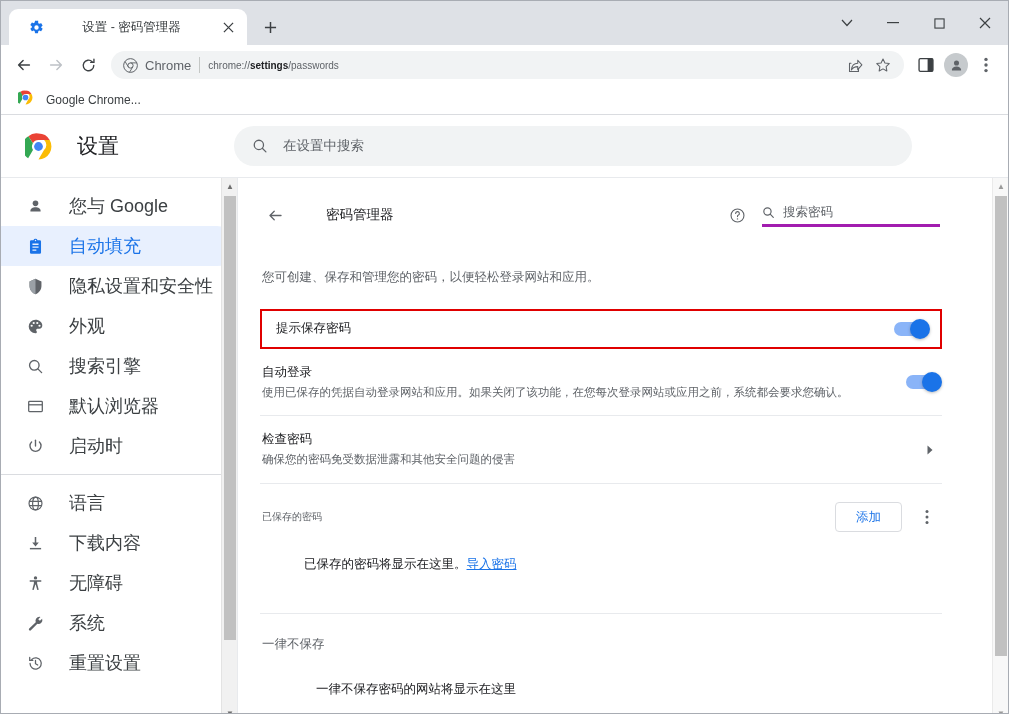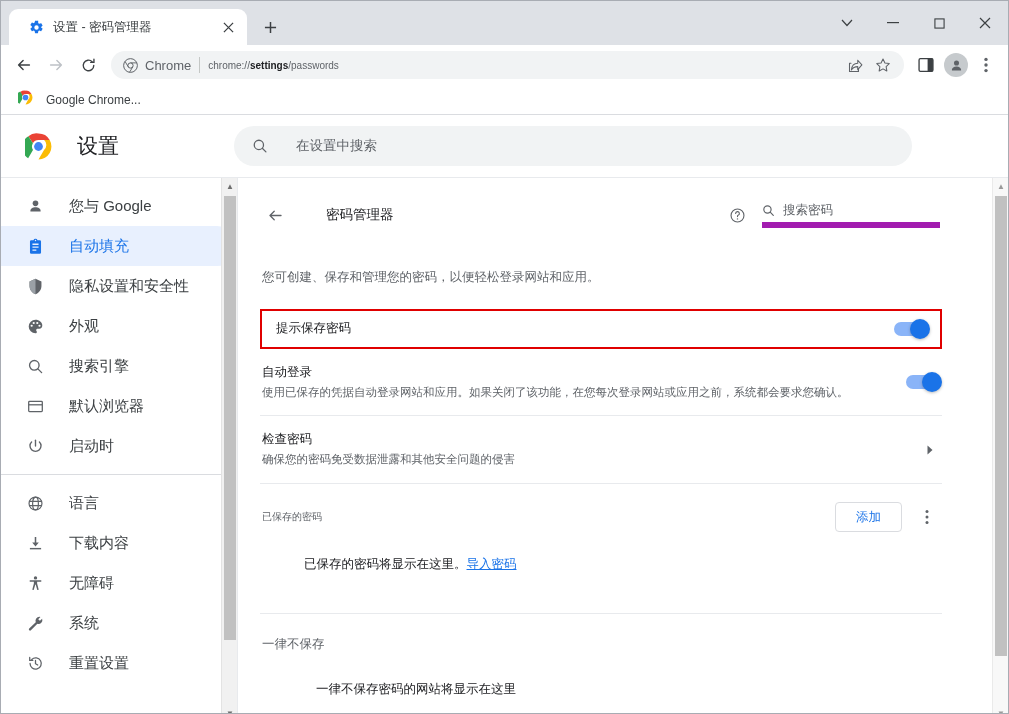--- a/index.html
+++ b/index.html
@@ -30,20 +30,21 @@
   .tab {
     position: relative;
     display: flex;
     align-items: center;
     height: 36px;
     width: 238px;
     background: #ffffff;
     border-radius: 9px 9px 0 0;
     padding: 0 10px 0 19px;
     gap: 9px;
+    text-align: center;
   }
   .tab-favicon { width: 16px; height: 16px; flex: 0 0 16px; display: flex; align-items: center; justify-content: center; }
   .tab-title {
     flex: 1 1 auto;
     font-size: 12.5px;
     color: #3c4043;
     white-space: nowrap;
     overflow: hidden;
     text-overflow: ellipsis;
   }
@@ -155,21 +156,21 @@
   }
   .settings-search {
     margin-left: 115px;
     width: 678px;
     height: 40px;
     background: #f1f3f4;
     border-radius: 20px;
     display: flex;
     align-items: center;
     padding: 0 18px;
-    gap: 28px;
+    gap: 15px;
   }
   .settings-search .sicon { color: #5f6368; display: flex; align-items: center; }
   .settings-search .splaceholder { font-size: 13.5px; color: #5f6368; }
 
   
   .body-split {
     display: flex;
     height: 544px;
     background: #fff;
     border-top: 1px solid #e8eaed;
@@ -189,21 +190,21 @@
     display: flex;
     align-items: center;
     height: 40px;
     margin: 0 0 0 0;
     padding-left: 24px;
     gap: 24px;
     border-radius: 0 20px 20px 0;
     color: #5f6368;
   }
   .nav-item .nav-ico { width: 20px; height: 20px; display: flex; align-items: center; justify-content: center; flex: 0 0 20px; }
-  .nav-item .nav-label { font-size: 15px; color: #3c4043; white-space: nowrap; }
+  .nav-item .nav-label { font-size: 18px; color: #3c4043; white-space: nowrap; }
   .nav-item.active { background: #e8f0fe; }
   .nav-item.active .nav-label { color: #1a73e8; }
   .nav-item.active .nav-ico { color: #1a73e8; }
   .nav-divider { height: 1px; background: #dadce0; margin: 8px 0 8px 0; }
   .sb-scroll {
     position: absolute;
     right: 0; top: 0;
     width: 16px; height: 100%;
     background: #f1f1f1;
     border-left: 1px solid #e3e3e3;
@@ -250,21 +251,21 @@
     display: flex;
     align-items: center;
     gap: 14px;
   }
   .pm-help { width: 22px; height: 22px; display: flex; align-items: center; justify-content: center; color: #5f6368; }
   .pm-search {
     display: flex;
     align-items: center;
     gap: 8px;
     width: 178px;
-    border-bottom: 6px solid #a21caf;
+    border-bottom: 3px solid #a21caf;
     padding-bottom: 3px;
   }
   .pm-search .pm-sico { color: #5f6368; display: flex; align-items: center; }
   .pm-search .pm-sph { font-size: 12.5px; color: #5f6368; }
   .pm-desc {
     font-size: 12.5px;
     color: #5f6368;
     padding: 30px 2px 0 2px;
     line-height: 1.5;
   }

